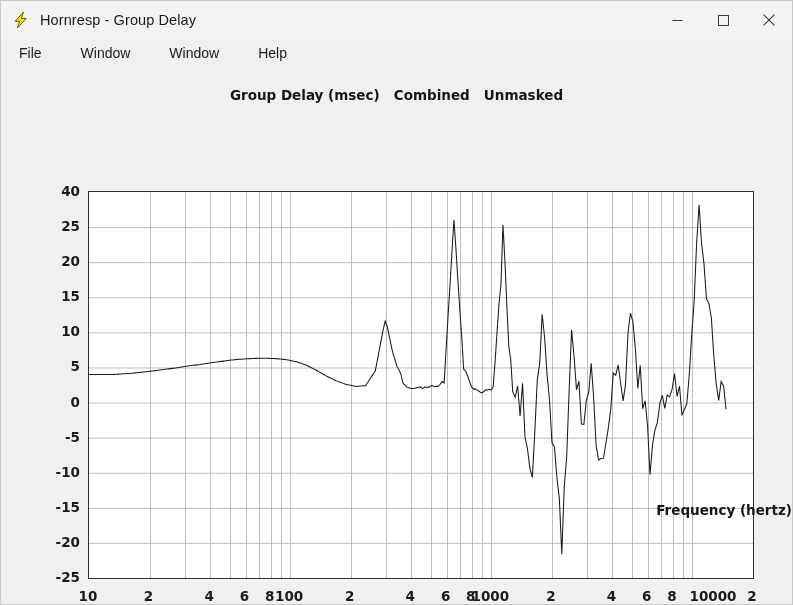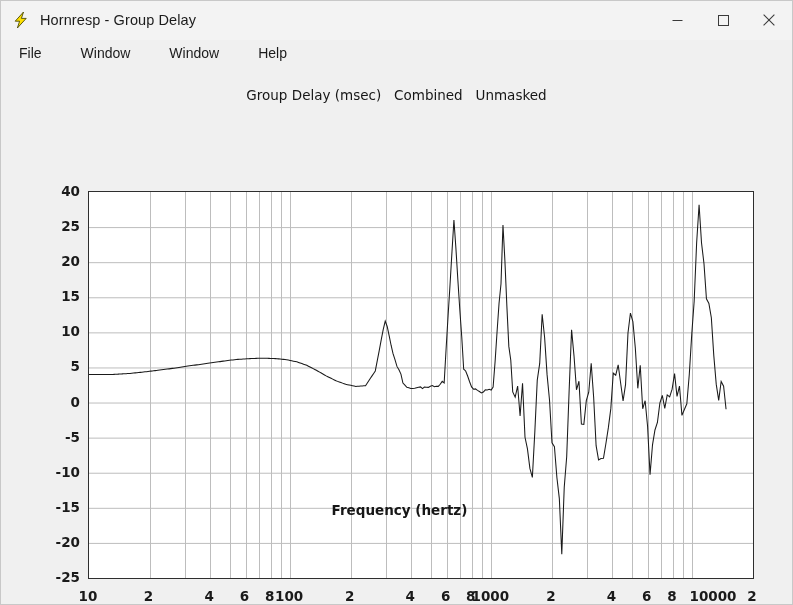--- a/index.html
+++ b/index.html
@@ -55,21 +55,21 @@
     cursor:default;white-space:nowrap;
   }
   
   .chart-surface{
     flex:1;position:relative;background:#f0f0f0;overflow:hidden;
   }
   .chart-title{
     position:absolute;left:0;right:0;top:21px;
     text-align:center;
     font-family:"DejaVu Sans", sans-serif;
-    font-weight:normal;font-size:13.5px;color:#161616;
+    font-weight:bold;font-size:13.5px;color:#161616;
     letter-spacing:0px;
     white-space:pre;
   }
   .plotframe{
     position:absolute;
     left:87px;top:125px;width:666px;height:388px;
     background:#ffffff;
     border:1px solid #2e2e2e;
     box-sizing:border-box;
   }
@@ -85,21 +85,21 @@
   }
   .xtick{
     position:absolute;
     font-family:"DejaVu Sans", sans-serif;
     font-weight:bold;font-size:13.5px;color:#1a1a1a;
     transform:translateX(-50%);
     white-space:nowrap;
   }
   .xaxis-label{
     position:absolute;left:0;right:0;
-    text-align:center;
+    text-align:right;
     font-family:"DejaVu Sans", sans-serif;
     font-weight:bold;font-size:13.5px;color:#161616;
     white-space:nowrap;
     padding-left:6px;
   }
 </style>
 </head>
 <body>
 
 <div id="app">

